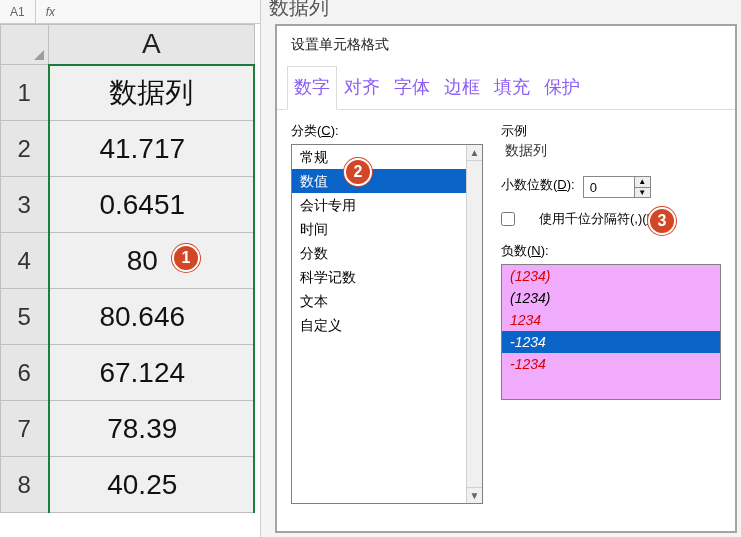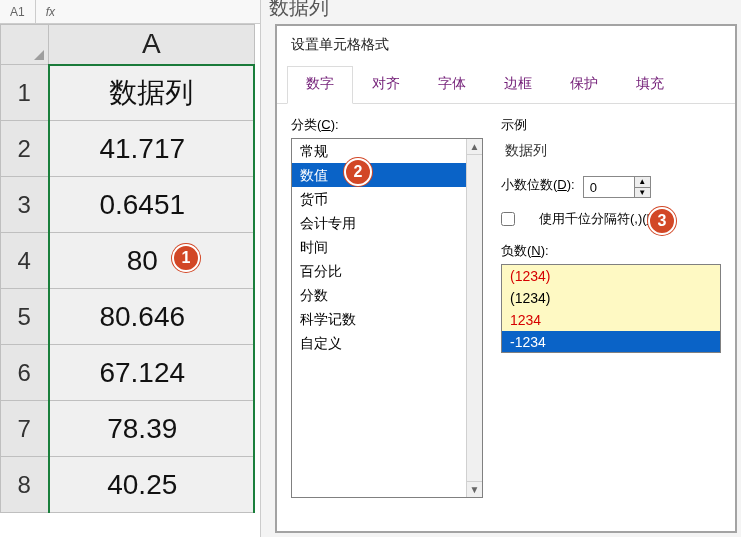--- a/index.html
+++ b/index.html
@@ -151,23 +151,23 @@
   }
 
   
   .tabs {
     display: flex;
     border-bottom: 1px solid #dcdcdc;
     padding: 6px 10px 0 10px;
     gap: 0;
   }
   .tab {
-    padding: 8px 18px 10px;
-    font-size: 14px;
-    color: #701a75;
+    padding: 8px 6px 10px;
+    font-size: 18px;
+    color: #8b5cf6;
     cursor: pointer;
     border: 1px solid transparent;
     border-bottom: none;
     position: relative;
   }
   .tab.active {
     background: #fff;
     border-color: #dcdcdc;
     border-bottom: 1px solid #fff;
     margin-bottom: -1px;
@@ -214,21 +214,21 @@
     display:flex;align-items:center;justify-content:center;
     font-size:10px;color:#666;
   }
   .category-list .scroll-arrow.up{top:0;border-bottom:1px solid #d0d0d0;}
   .category-list .scroll-arrow.down{bottom:0;border-top:1px solid #d0d0d0;}
 
   .right-col { flex: 1; }
   .sample-box {
     margin-bottom: 14px;
   }
-  .sample-box .sample-label { font-size: 13px; margin-bottom: 6px; }
+  .sample-box .sample-label { font-size: 13px; }
   .sample-box .sample-value {
     font-size: 14px;
     padding: 2px 4px;
     color: #333;
   }
 
   .decimal-row {
     display: flex;
     align-items: flex-start;
     gap: 8px;
@@ -269,23 +269,24 @@
     display: flex;
     align-items: center;
     gap: 24px;
     margin-bottom: 14px;
     font-size: 13px;
   }
   .checkbox-row input { width: 14px; height: 14px; }
 
   .neg-list {
     border: 1px solid #808080;
-    height: 89px;
-    background: #fef9c3;
+    height: 136px;
+    background: #f0abfc;
     overflow: hidden;
+    font-style: italic;
   }
   .neg-list .nitem {
     padding: 1px 8px;
     font-size: 14px;
     line-height: 20px;
     cursor: pointer;
   }
   .neg-list .nitem.red { color: #d60000; }
   .neg-list .nitem.selected {
     background: #0a63c7;
@@ -350,38 +351,37 @@
 <div class="dialog">
   <div class="titlebar">数据列</div>
   <div class="inner">
     <div class="caption">设置单元格格式</div>
 
     <div class="tabs">
       <div class="tab active">数字</div>
       <div class="tab">对齐</div>
       <div class="tab">字体</div>
       <div class="tab">边框</div>
+      <div class="tab">填充</div>
       <div class="tab">保护</div>
-      <div class="tab">填充</div>
     </div>
 
     <div class="body">
       <div class="left-col">
         <div class="label-with-key">
           <span>分类(</span><u>C</u><span>):</span>
         </div>
         <div class="category-list">
           <div class="item">常规</div>
           <div class="item selected">数值</div>
-          <div class="item">货币</div>
           <div class="item">会计专用</div>
           <div class="item">时间</div>
-          <div class="item">百分比</div>
           <div class="item">分数</div>
           <div class="item">科学记数</div>
+          <div class="item">文本</div>
           <div class="item">自定义</div>
           <div class="scroll-track">
             <div class="scroll-arrow up">▲</div>
             <div class="scroll-arrow down">▼</div>
           </div>
         </div>
       </div>
 
       <div class="right-col">
         <div class="sample-box">

